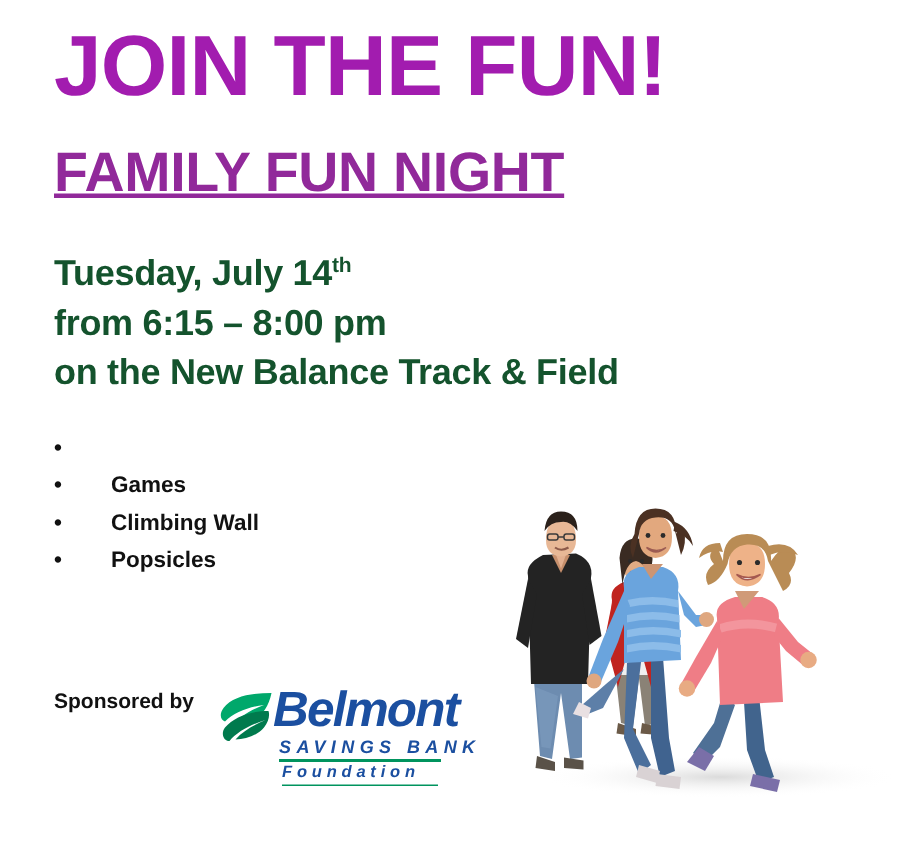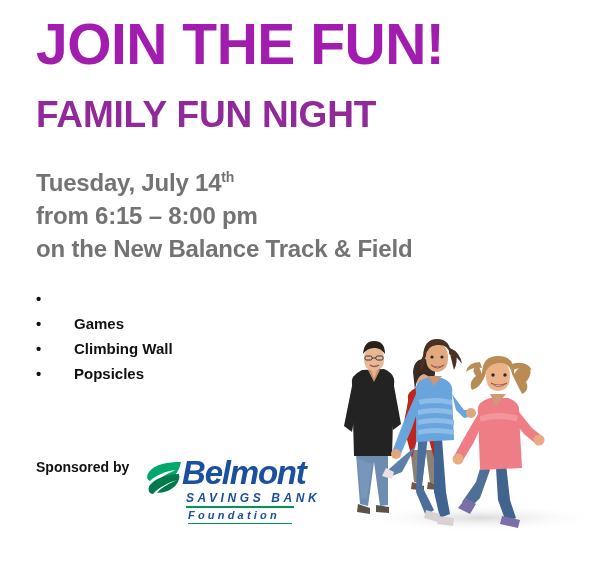--- a/index.html
+++ b/index.html
@@ -15,27 +15,27 @@
   .headline{
     position:absolute;left:36px;top:16px;
     font-size:57px;line-height:1.0;
     font-weight:bold;letter-spacing:-0.5px;
     color:#a21caf;white-space:nowrap;
   }
   .subhead{
     position:absolute;left:36px;top:96px;
     font-size:37px;line-height:1.0;
     font-weight:bold;letter-spacing:-0.2px;
-    color:#91299a;white-space:nowrap;
+    color:#91299a;white-space:nowrap;text-decoration:underline;
   }
 
   
   .details{
     position:absolute;left:36px;top:166px;
-    color:#737373;font-size:24px;font-weight:bold;
+    color:#14532d;font-size:24px;font-weight:bold;
     line-height:33px;letter-spacing:-0.2px;
   }
   .details div{white-space:nowrap;}
   .ord{font-size:14px;vertical-align:super;line-height:0;}
 
   
   .bullets{
     position:absolute;left:36px;top:286px;
     color:#111111;font-size:15px;font-weight:bold;
     line-height:25px;

